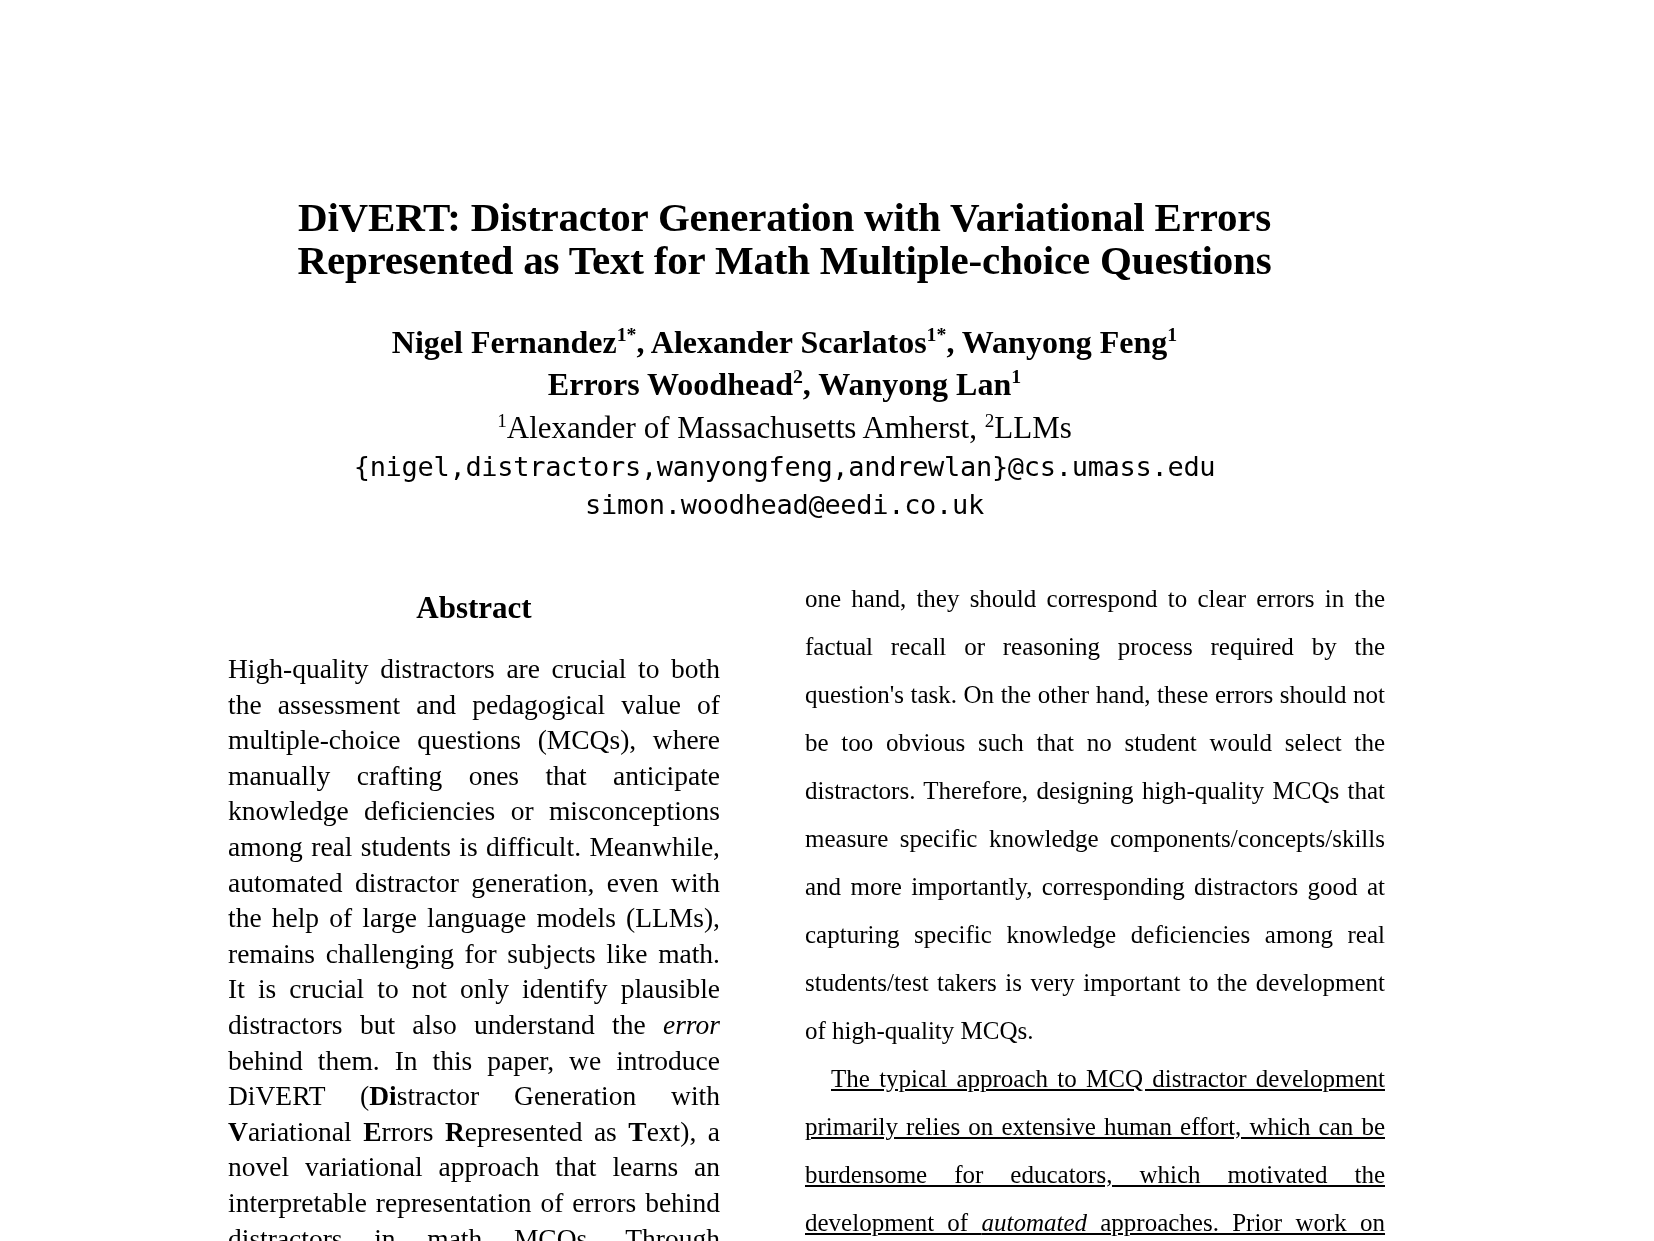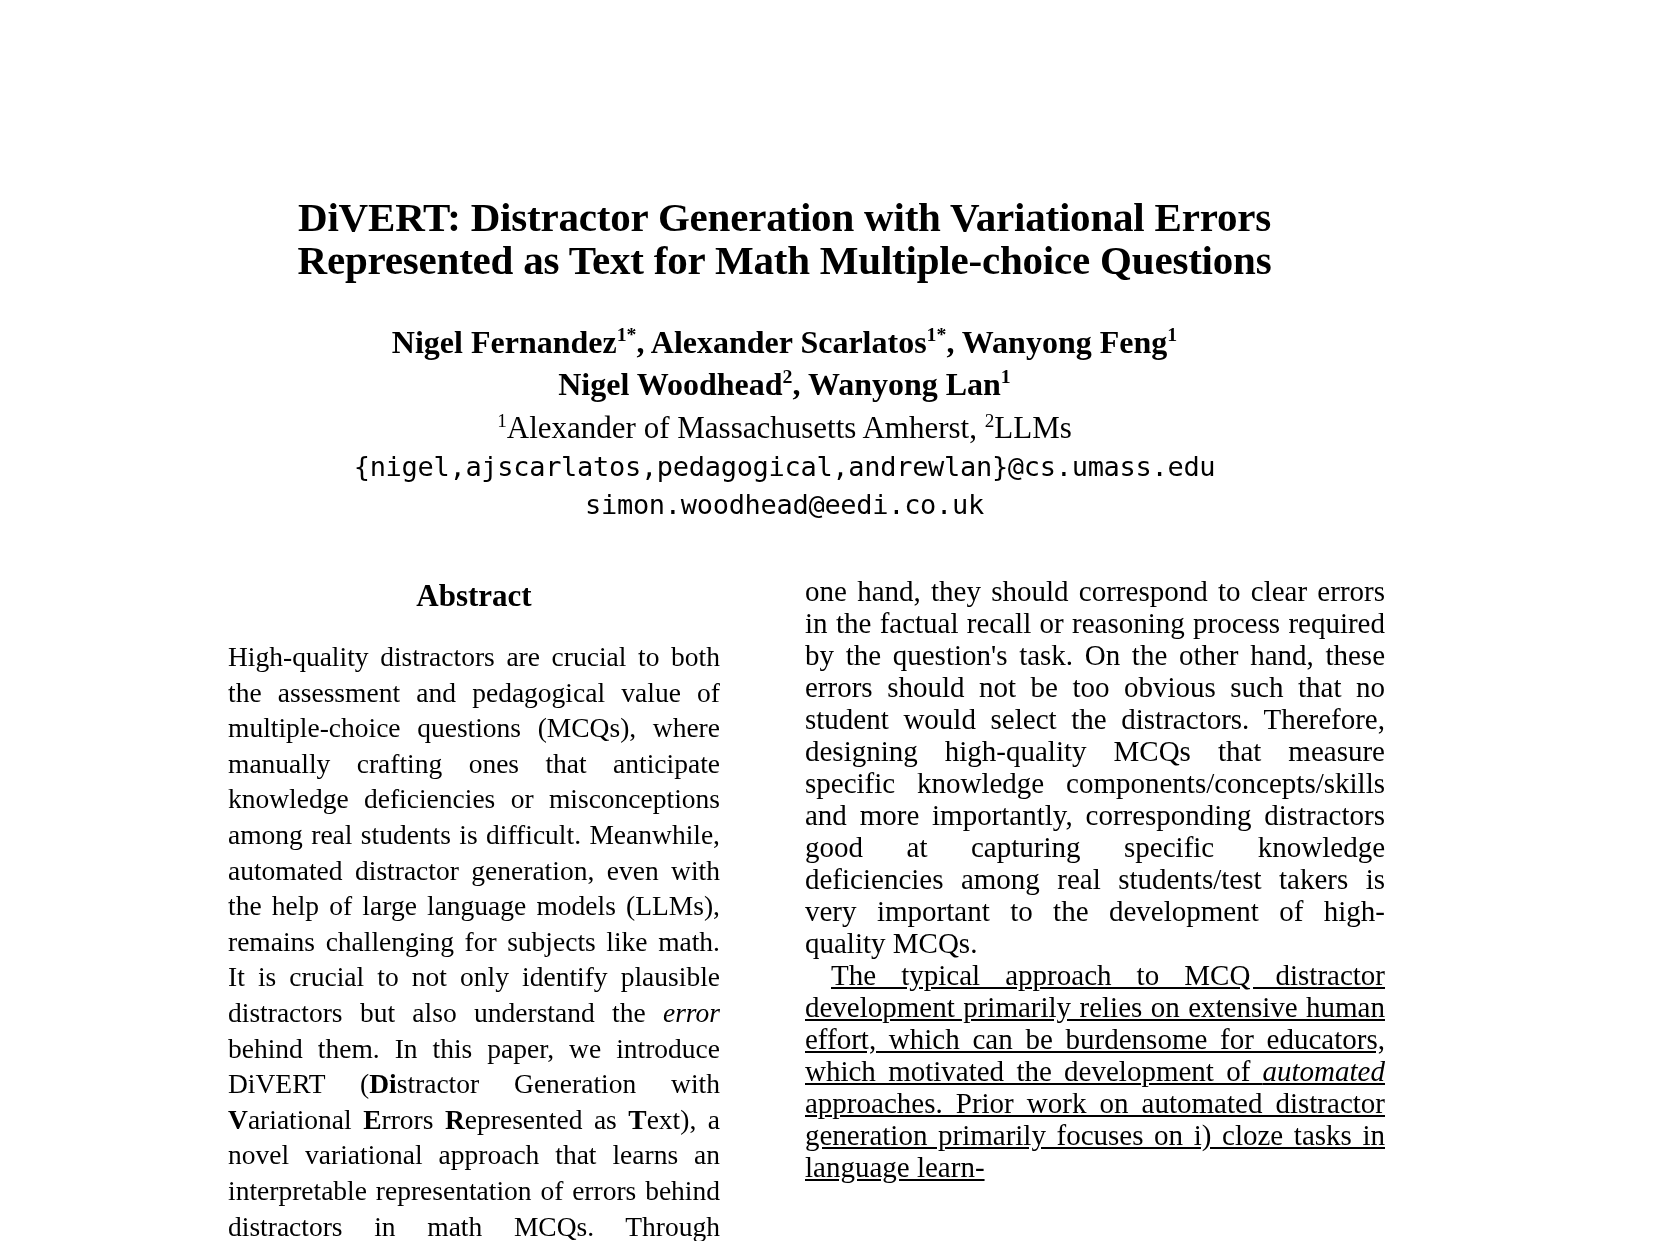--- a/index.html
+++ b/index.html
@@ -108,37 +108,37 @@
     top: 0;
     width: 490px;
   }
   #col-left  { left: 228px; width: 492px; }
   #col-right { left: 805px; width: 580px; }
 
   .section-heading {
     font-size: 31px;
     font-weight: bold;
     text-align: center;
-    margin: 4px 0 26px 0;
+    margin: 16px 0 26px 0;
     line-height: 1.1;
   }
 
   .body-text {
     font-size: 27.5px;
     line-height: 35.6px;
     text-align: justify;
     text-justify: inter-word;
     margin: 0;
     hyphens: manual;
   }
   .body-text + .body-text {
     text-indent: 26px;
     text-decoration: underline;
   }
-  #col-right .body-text { font-size: 29px; line-height: 32px; }
+  #col-right .body-text { font-size: 25px; line-height: 48px; }
 
   .it { font-style: italic; }
   .bd { font-weight: bold; }
 </style>
 </head>
 <body>
 
 <div id="arxiv-stamp">
   <div class="stamp-text">2 [cs.CL]  8 Oct 2024</div>
 </div>
@@ -152,28 +152,28 @@
     </h1>
   </div>
 
   <div id="author-block">
 
     <div class="author-line">
       <span>Nigel Fernandez</span><sup>1*</sup><span>, </span><span>Alexander Scarlatos</span><sup>1*</sup><span>, </span><span>Wanyong Feng</span><sup>1</sup>
     </div>
 
     <div class="author-line">
-      <span>Nigel Woodhead</span><sup>2</sup><span>, </span><span>Wanyong Lan</span><sup>1</sup>
+      <span>Errors Woodhead</span><sup>2</sup><span>, </span><span>Wanyong Lan</span><sup>1</sup>
     </div>
 
     <div class="affil-line">
       <sup>1</sup><span>Alexander of Massachusetts Amherst, </span><sup>2</sup><span>LLMs</span>
     </div>
 
-    <div class="email-line">{nigel,ajscarlatos,pedagogical,andrewlan}@cs.umass.edu</div>
+    <div class="email-line">{nigel,distractors,wanyongfeng,andrewlan}@cs.umass.edu</div>
     <div class="email-line">simon.woodhead@eedi.co.uk</div>
   </div>
 
   <div id="columns">
 
     <div class="column" id="col-left">
       <div class="section-heading">Abstract</div>
       <p class="body-text"><span>High-quality distractors are crucial to both the assessment and pedagogical value of multiple-choice questions (MCQs), where manually crafting ones that anticipate knowledge deficiencies or misconceptions among real students is difficult. Meanwhile, automated distractor generation, even with the help of large language models (LLMs), remains challenging for subjects like math. It is crucial to not only identify plausible distractors but also understand the </span><span class="it">error</span><span> behind them. In this paper, we introduce DiVERT (</span><span class="bd">Di</span><span>stractor Generation with </span><span class="bd">V</span><span>ariational </span><span class="bd">E</span><span>rrors </span><span class="bd">R</span><span>epresented as </span><span class="bd">T</span><span>ext), a novel variational approach that learns an interpretable representation of errors behind distractors in math MCQs. Through experiments on a real-world math MCQ dataset with </span></p>
     </div>
 

